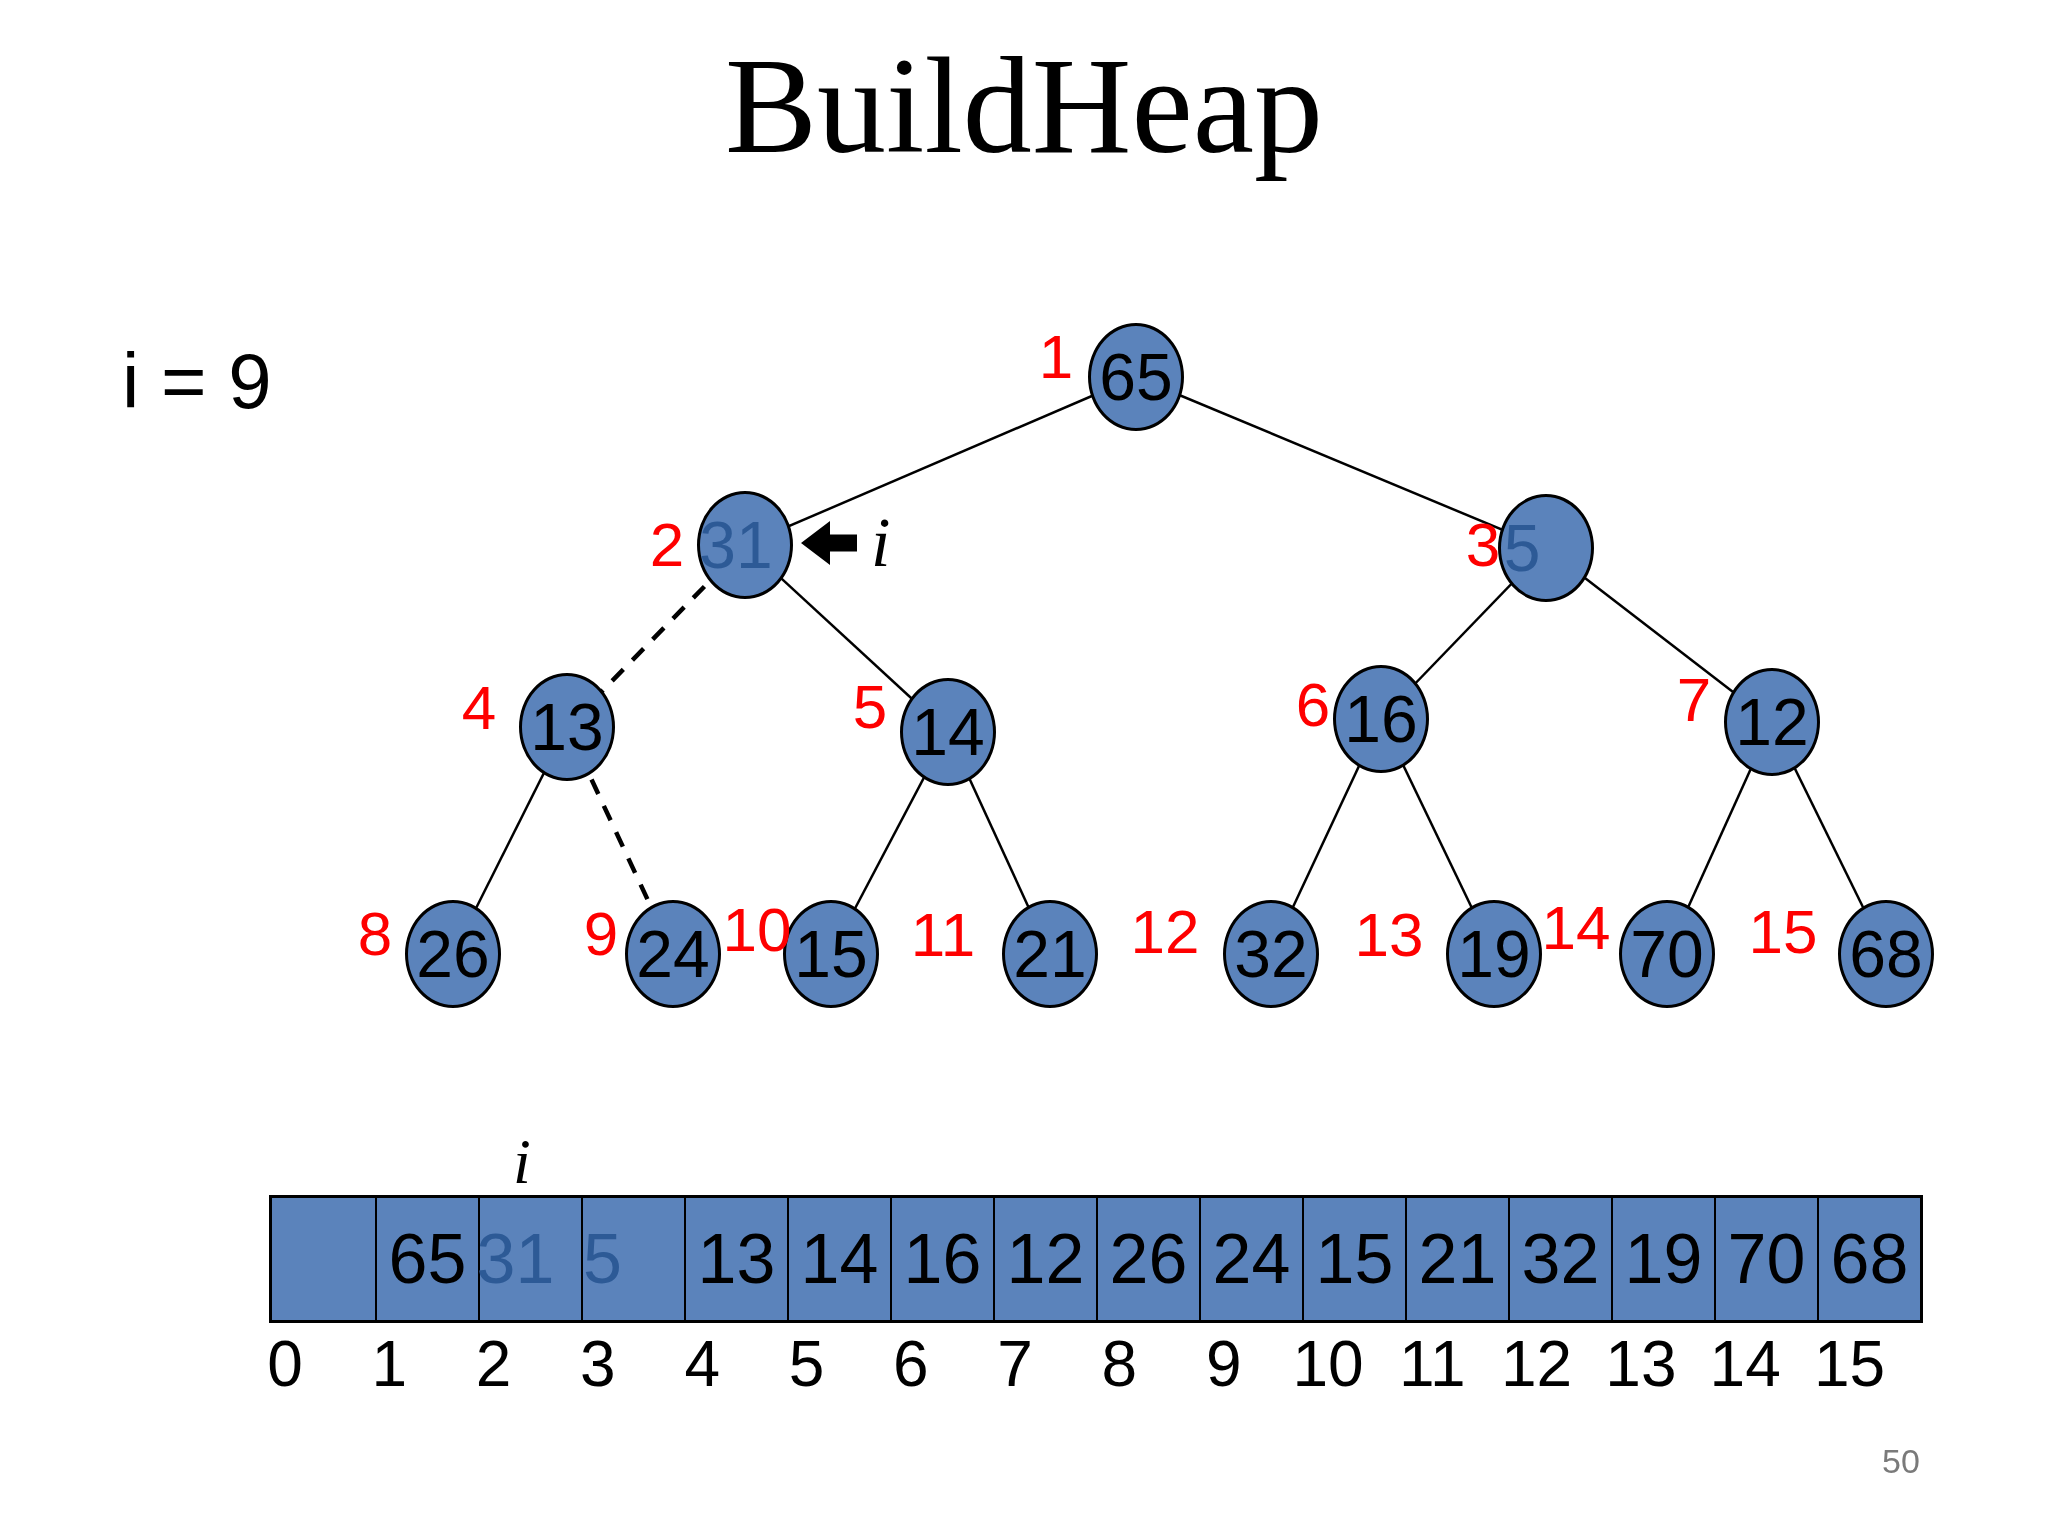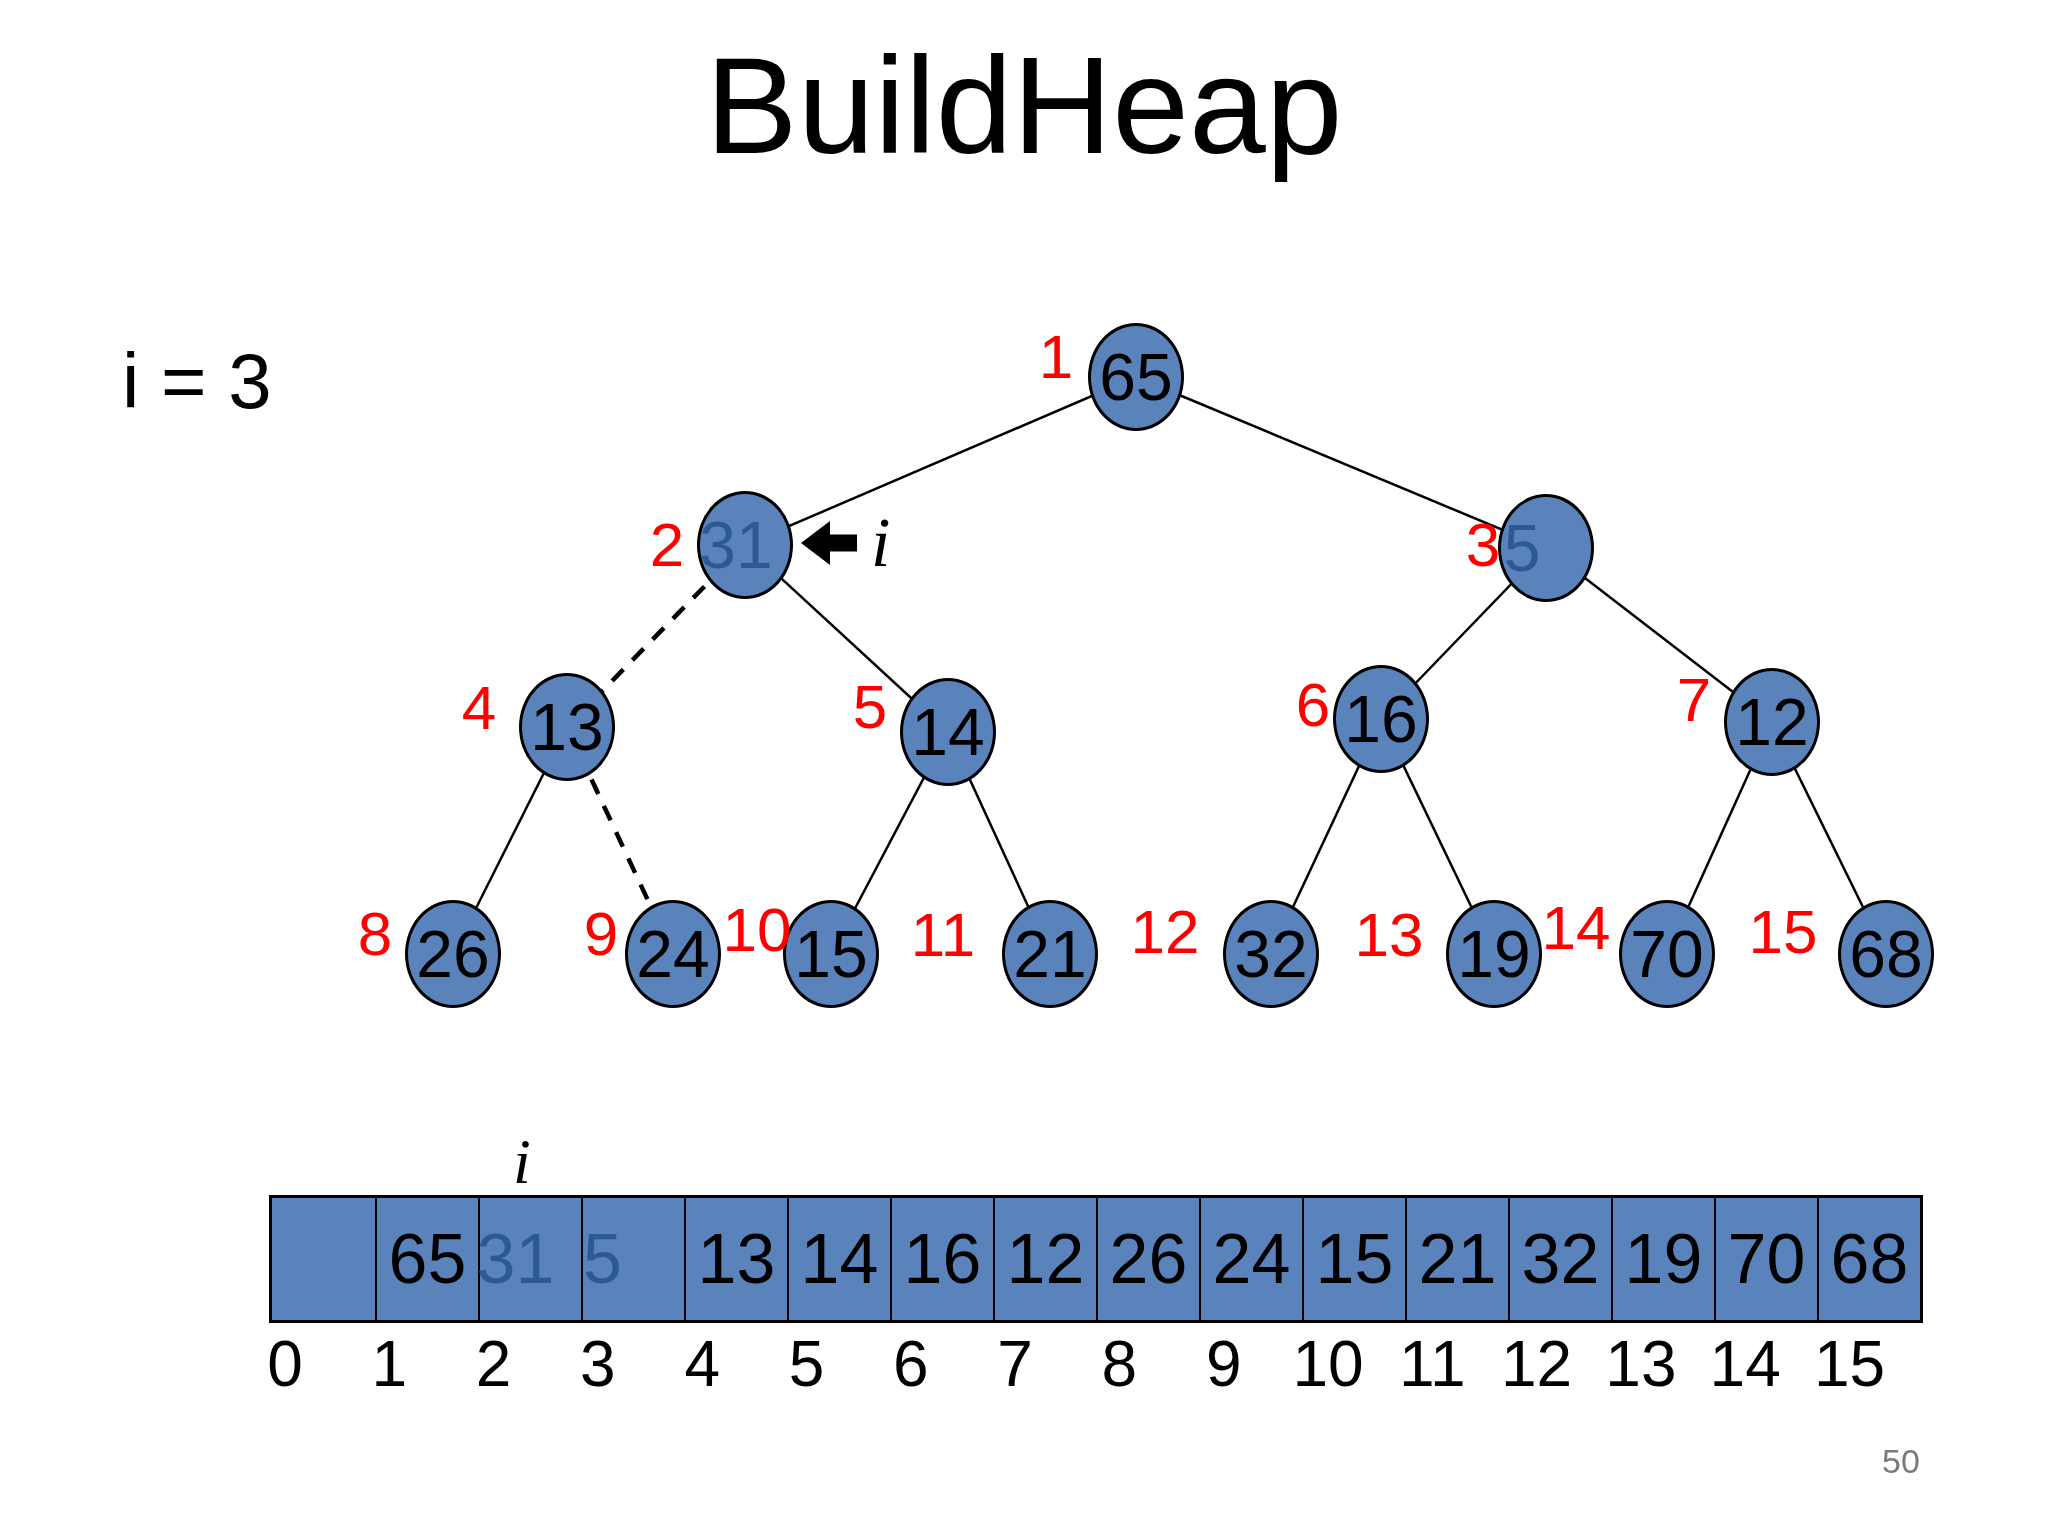--- a/index.html
+++ b/index.html
@@ -4,21 +4,21 @@
 <style>
   html, body { margin: 0; padding: 0; background: #ffffff; }
   body {
     width: 2048px; height: 1536px; position: relative; overflow: hidden;
     font-family: "Liberation Sans", "DejaVu Sans", sans-serif;
   }
   .stage { position: absolute; left: 0; top: 0; width: 2048px; height: 1536px; }
 
   .title {
     position: absolute; left: 0; top: 30px; width: 2048px;
-    text-align: center; font-size: 138px; line-height: 1.1; color: #000;
+    text-align: center; font-size: 138px; line-height: 1.1; color: #000; font-family: Liberation Serif, serif;
   }
   .iter-label {
     position: absolute; left: 122px; top: 342px;
     font-size: 78px; color: #000; line-height: 1;
   }
 
   #tree-edges { position: absolute; left: 0; top: 0; width: 2048px; height: 1536px; z-index: 1; }
   #tree-edges line.solid  { stroke: #000; stroke-width: 2.5; }
   #tree-edges line.dashed { stroke: #000; stroke-width: 4.5; stroke-dasharray: 16 13; }
 
@@ -89,21 +89,21 @@
       <line x1="567" y1="727" x2="673" y2="954" class="dashed"></line>
       <line x1="948" y1="732" x2="831" y2="954" class="solid"></line>
       <line x1="948" y1="732" x2="1050" y2="954" class="solid"></line>
       <line x1="1381" y1="719" x2="1271" y2="954" class="solid"></line>
       <line x1="1381" y1="719" x2="1494" y2="954" class="solid"></line>
       <line x1="1772" y1="722" x2="1667" y2="954" class="solid"></line>
       <line x1="1772" y1="722" x2="1886" y2="954" class="solid"></line>
     </svg>
 
   <div class="title">BuildHeap</div>
-  <div class="iter-label">i = 3</div>
+  <div class="iter-label">i = 9</div>
 
   <div id="nodes-layer">
       <div class="node" style="left: 1088px; top: 323px;">
         <span class="val">65</span>
       </div>
       <div class="red-label" style="left: 1056px; top: 357px;">1</div>
       <div class="node" style="left: 697px; top: 491px;">
         <span class="val swapped" style="transform: translateX(-9px);">31</span>
       </div>
       <div class="red-label" style="left: 667px; top: 545px;">2</div>

